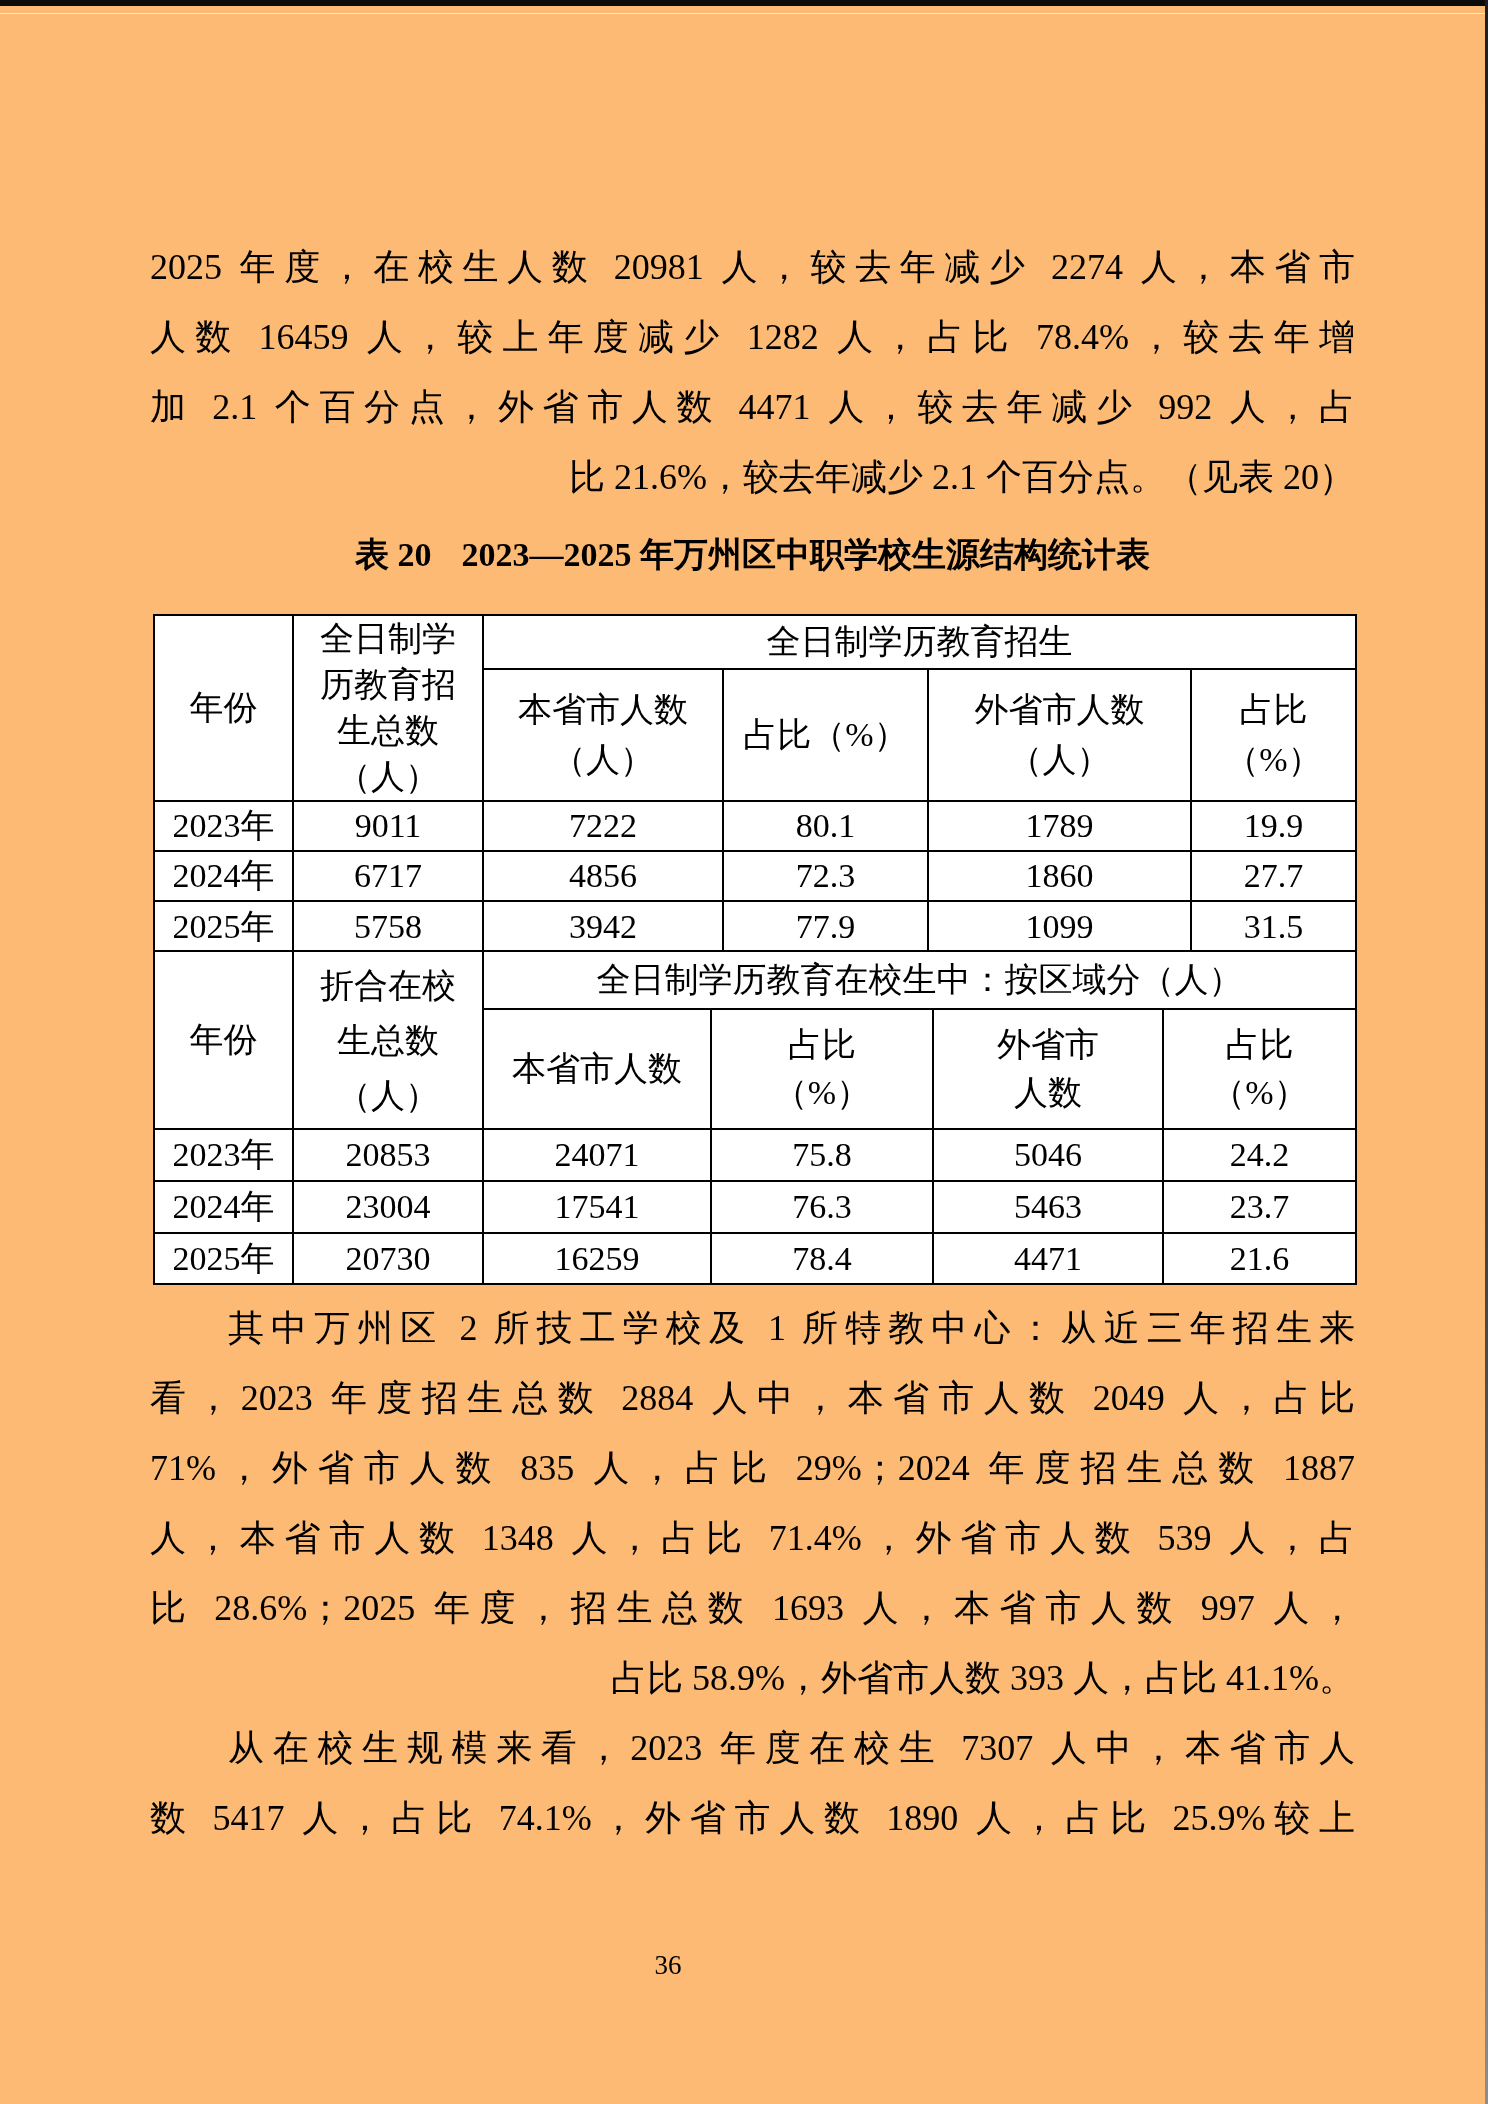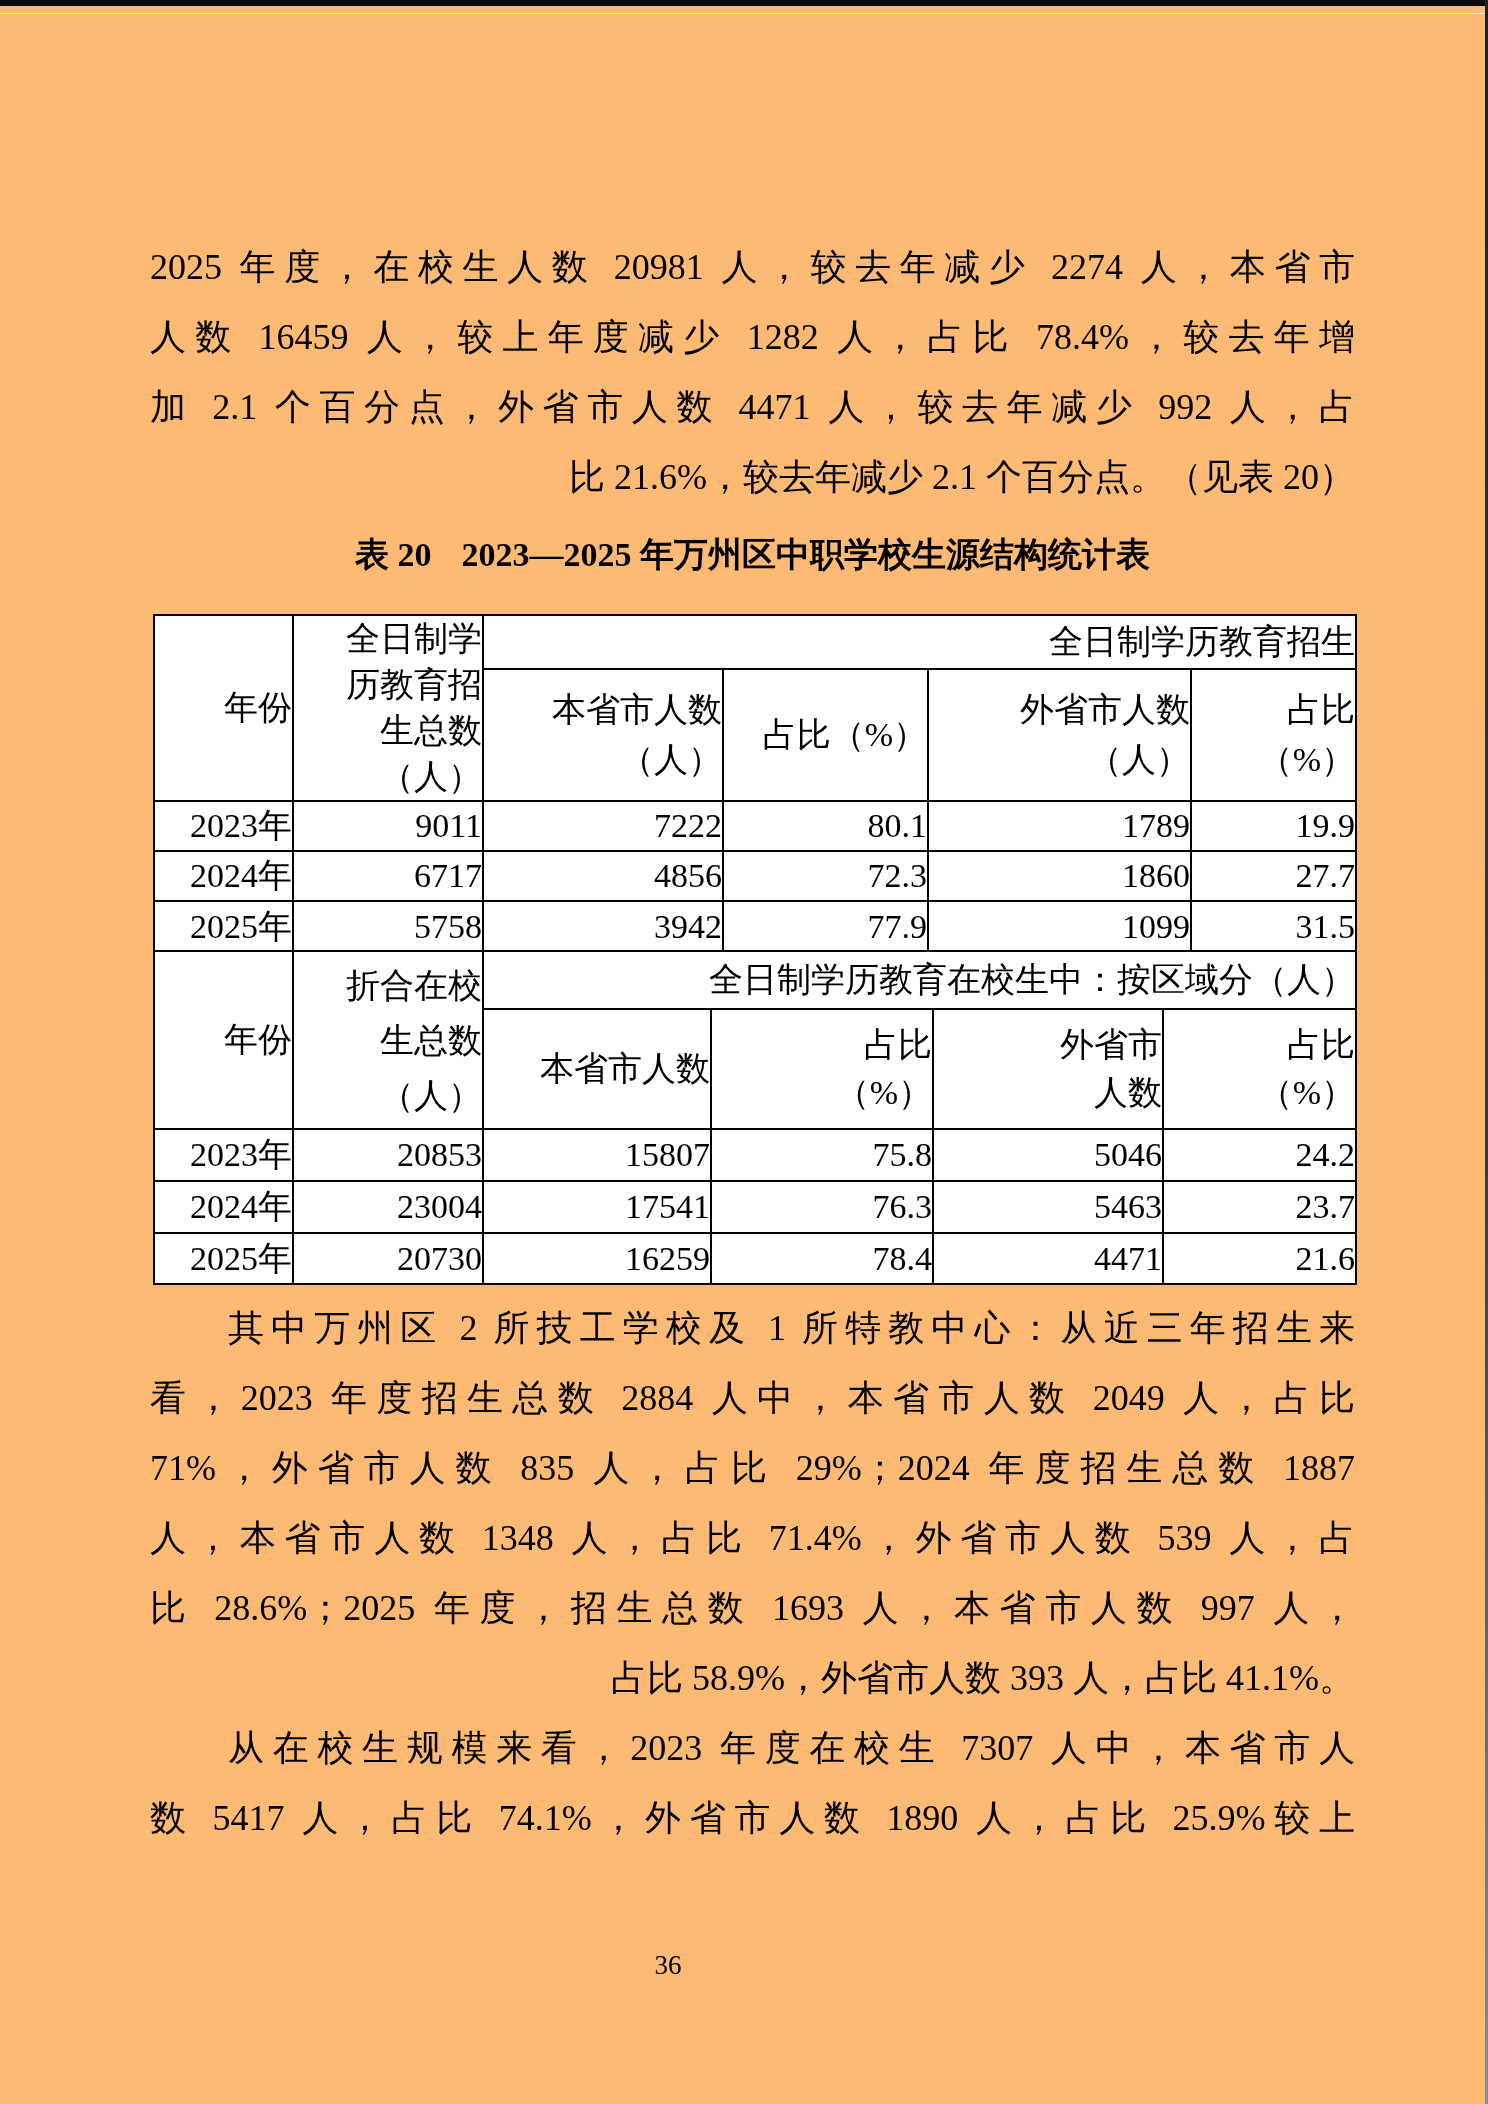--- a/index.html
+++ b/index.html
@@ -18,21 +18,21 @@
   .j  { text-align:justify; text-align-last:justify; }
   .plain { text-align:right; }
   .ind { text-indent:78px; }
 
   .caption { position:absolute; left:150px; top:525px; width:1205px; height:60px;
              line-height:60px; text-align:center; font-weight:bold; font-size:34px; }
   .cap-gap { display:inline-block; width:30px; }
 
   table.tbl { position:absolute; border-collapse:collapse; table-layout:fixed; width:1202px;
               background:#fff; }
-  .tbl td { border:2px solid #000; text-align:right; vertical-align:middle;
+  .tbl td { border:2px solid #000; text-align:center; vertical-align:middle;
             padding:0; font-size:34px; overflow:hidden; }
   .l46 { line-height:46px; }
   .l48 { line-height:48px; }
   .l50 { line-height:50px; }
   .l55 { line-height:55px; }
 
   .pagenum { position:absolute; left:0; top:1945px; width:1336px; height:40px;
              line-height:40px; text-align:center; font-size:27px; }
 </style>
 </head>
@@ -149,21 +149,21 @@
           <div class="l48">人数</div>
         </td>
         <td>
           <div class="l48">占比</div>
           <div class="l48">（%）</div>
         </td>
       </tr>
       <tr style="height:52px">
         <td>2023年</td>
         <td>20853</td>
-        <td>15807</td>
+        <td>24071</td>
         <td>75.8</td>
         <td>5046</td>
         <td>24.2</td>
       </tr>
       <tr style="height:52px">
         <td>2024年</td>
         <td>23004</td>
         <td>17541</td>
         <td>76.3</td>
         <td>5463</td>

